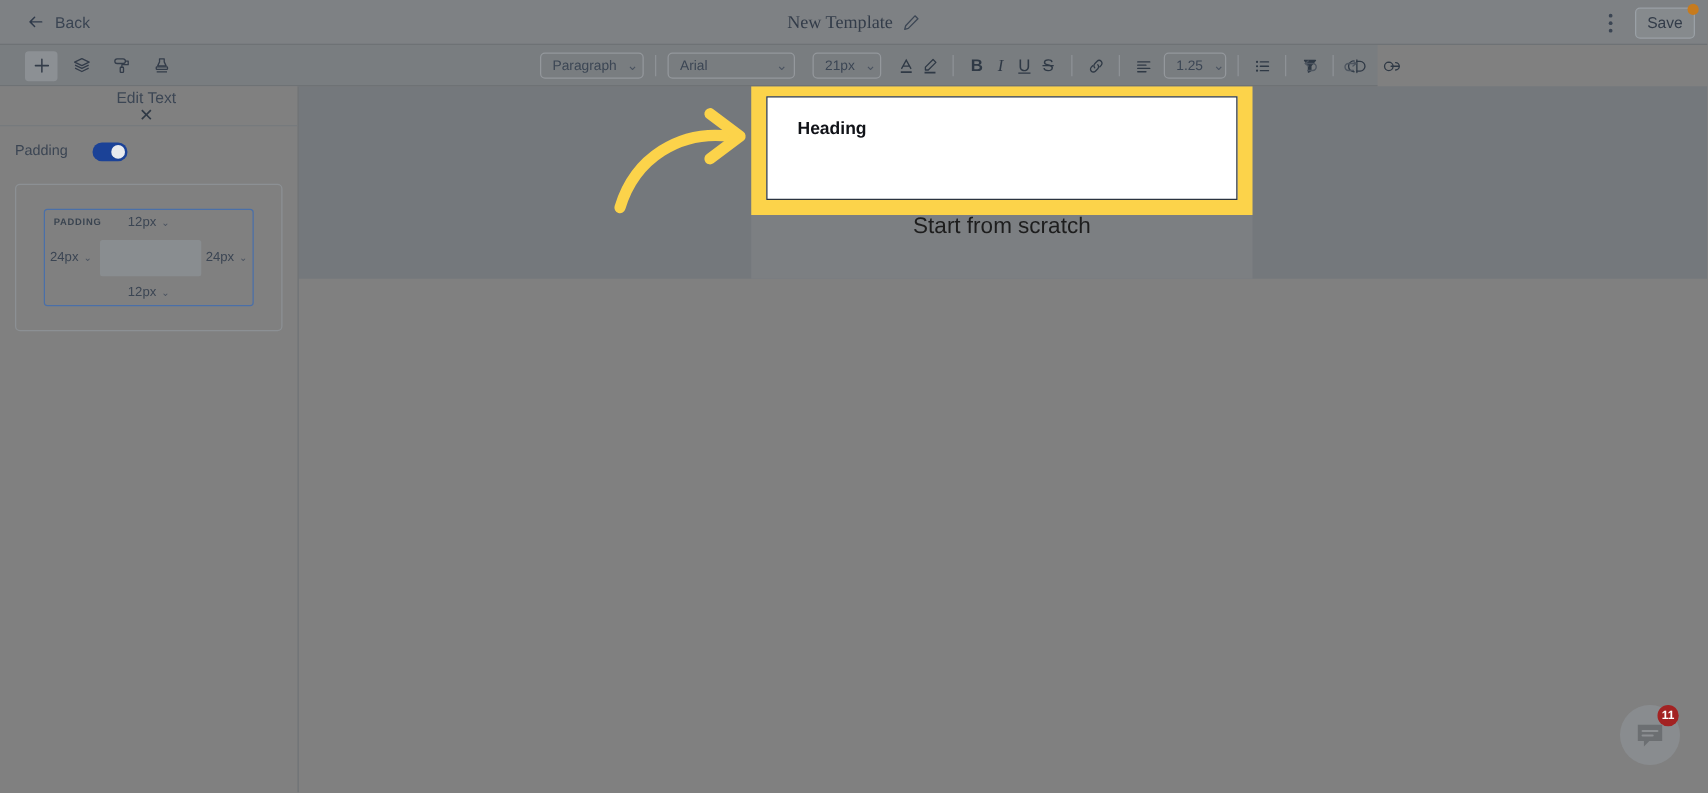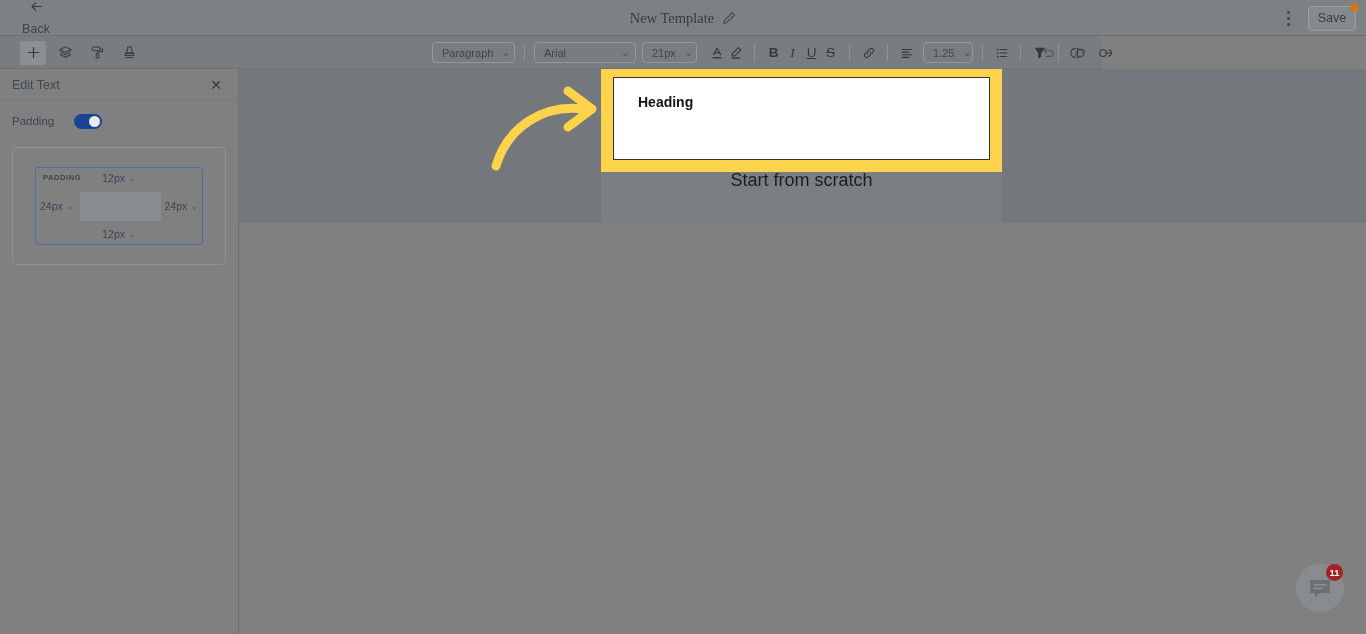--- a/index.html
+++ b/index.html
@@ -15,21 +15,21 @@
 
   
   .topbar {
     position: absolute; left: 0; top: 0; width: 1366px; height: 36px;
     background: #7e8184;
     border-bottom: 1px solid #6e7275;
     display: flex; align-items: center;
   }
   .back-btn {
     display: flex; align-items: center; gap: 9px;
-    margin-left: 22px; height: 36px; cursor: pointer; flex-direction: column;
+    margin-left: 22px; height: 36px; cursor: pointer;
   }
   .back-arrow { width: 13px; height: 13px; color: #2f3a4a; display:block; }
   .back-label { font-size: 12.5px; color: #3a4452; letter-spacing: .1px; }
 
   .title-wrap {
     position: absolute; left: 0; right: 0; top: 0; height: 36px;
     display: flex; align-items: center; justify-content: center; gap: 8px;
     pointer-events: none;
   }
   .doc-title { font-size: 14.5px; color: #333c49; font-family: Liberation Serif, serif; }
@@ -88,21 +88,21 @@
   }
   .sel {
     height: 21px; border: 1px solid #94989c; border-radius: 4px;
     display: flex; align-items: center; justify-content: space-between;
     padding: 0 5px 0 9px; font-size: 11px; color: #3c4654;
     cursor: pointer; background: transparent;
   }
   .sel .cv { margin-left: 8px; color:#4a5360; }
   .sel-paragraph { width: 83px; }
   .sel-font { width: 102px; }
-  .sel-size { width: 55px; }
+  .sel-size { width: 55px; margin-left: 8px; }
   .sel-lh   { width: 50px; }
   .tbsep { width: 1px; height: 17px; background: #8e9296; margin: 0 9px; }
   .fi {
     width: 19px; height: 22px; display: flex; align-items: center;
     justify-content: center; color: #2f3945; cursor: pointer;
     font-size: 13.5px;
   }
   .fi svg { display:block; }
   .fi-gap { margin-left: 10px; }
 
@@ -113,22 +113,23 @@
   .tb-right .fi { color: #4e5660; }
 
   
   .sidebar {
     position: absolute; left: 0; top: 69px; width: 239px; height: 565px;
     background: #808080;
     border-right: 1px solid #6e7275;
   }
   .panel-head {
     height: 32px; display: flex; align-items: center;
-    justify-content: space-between; padding: 0 16px 0 12px;
+    justify-content: center; padding: 0 16px 0 12px;
     border-bottom: 1px solid #767a7d;
+    flex-direction: column;
   }
   .panel-title { font-size: 12.5px; color: #3c4654; }
   .panel-close { font-size: 14px; color: #2f3945; cursor: pointer; line-height: 1; }
   .pad-row {
     height: 40px; display: flex; align-items: center;
     padding: 0 12px; gap: 0;
   }
   .pad-label { font-size: 11.5px; color: #3b4553; width: 62px; }
   .toggle {
     width: 28px; height: 15px; border-radius: 8px;

